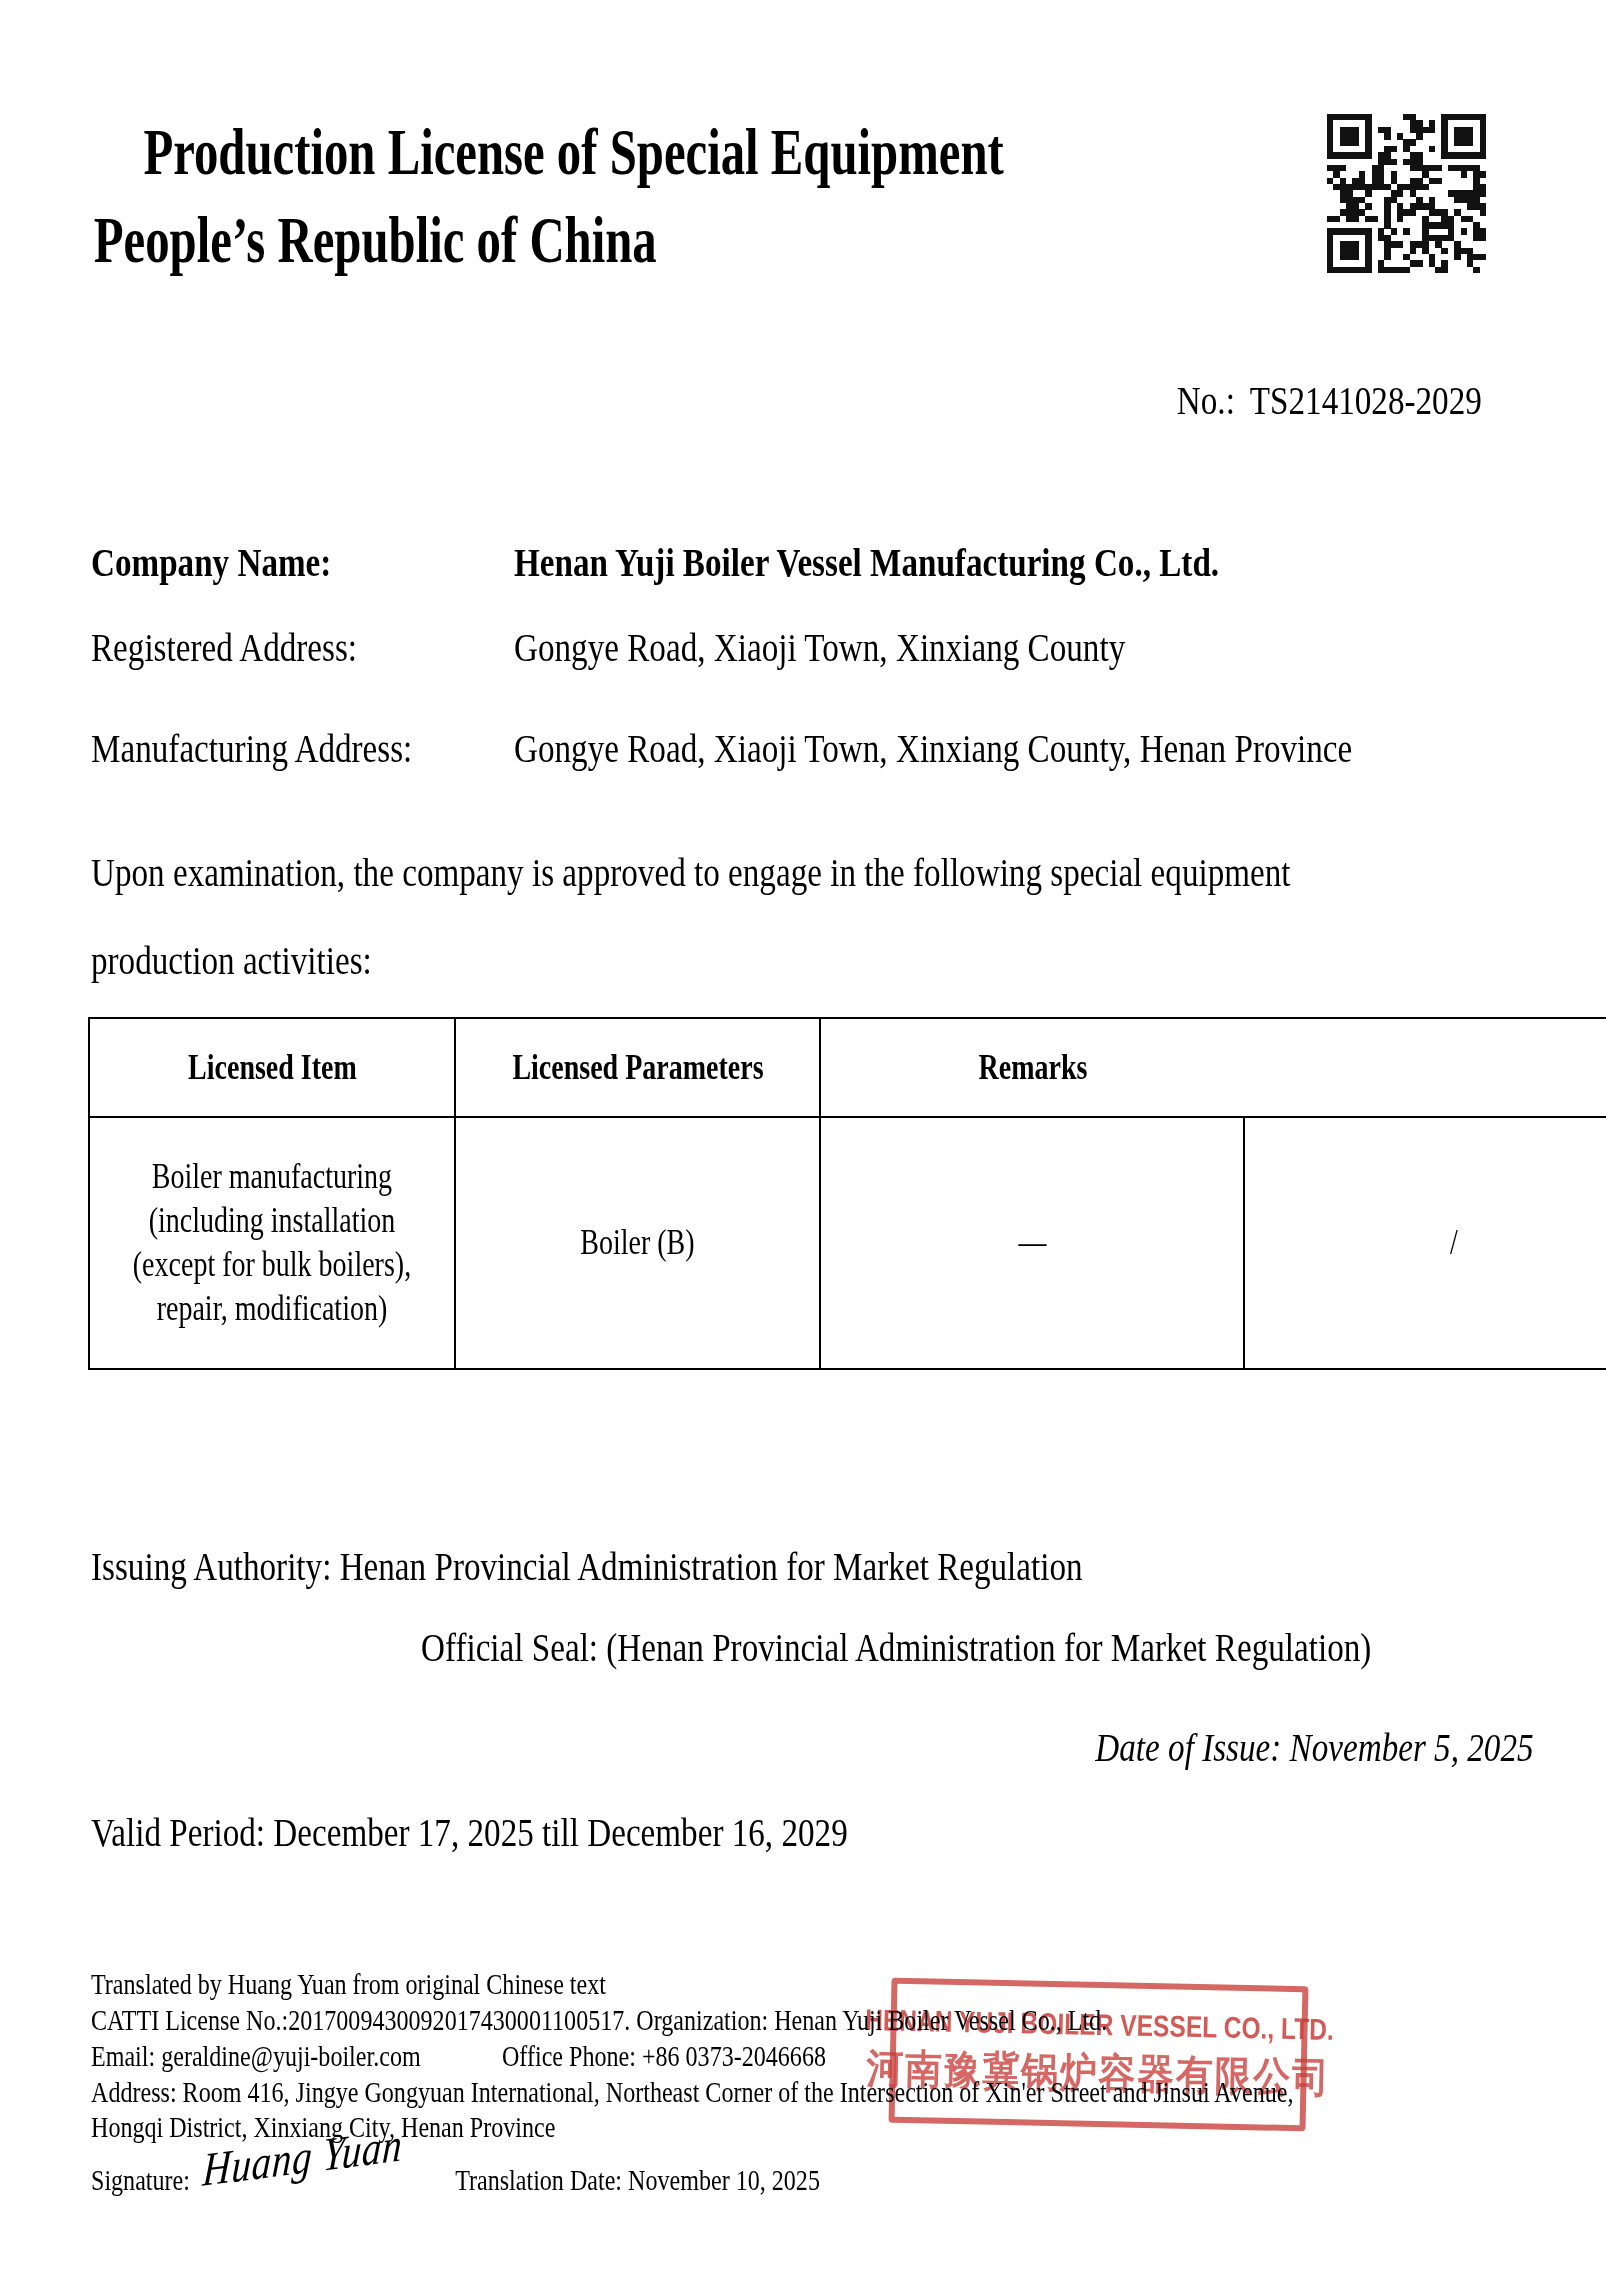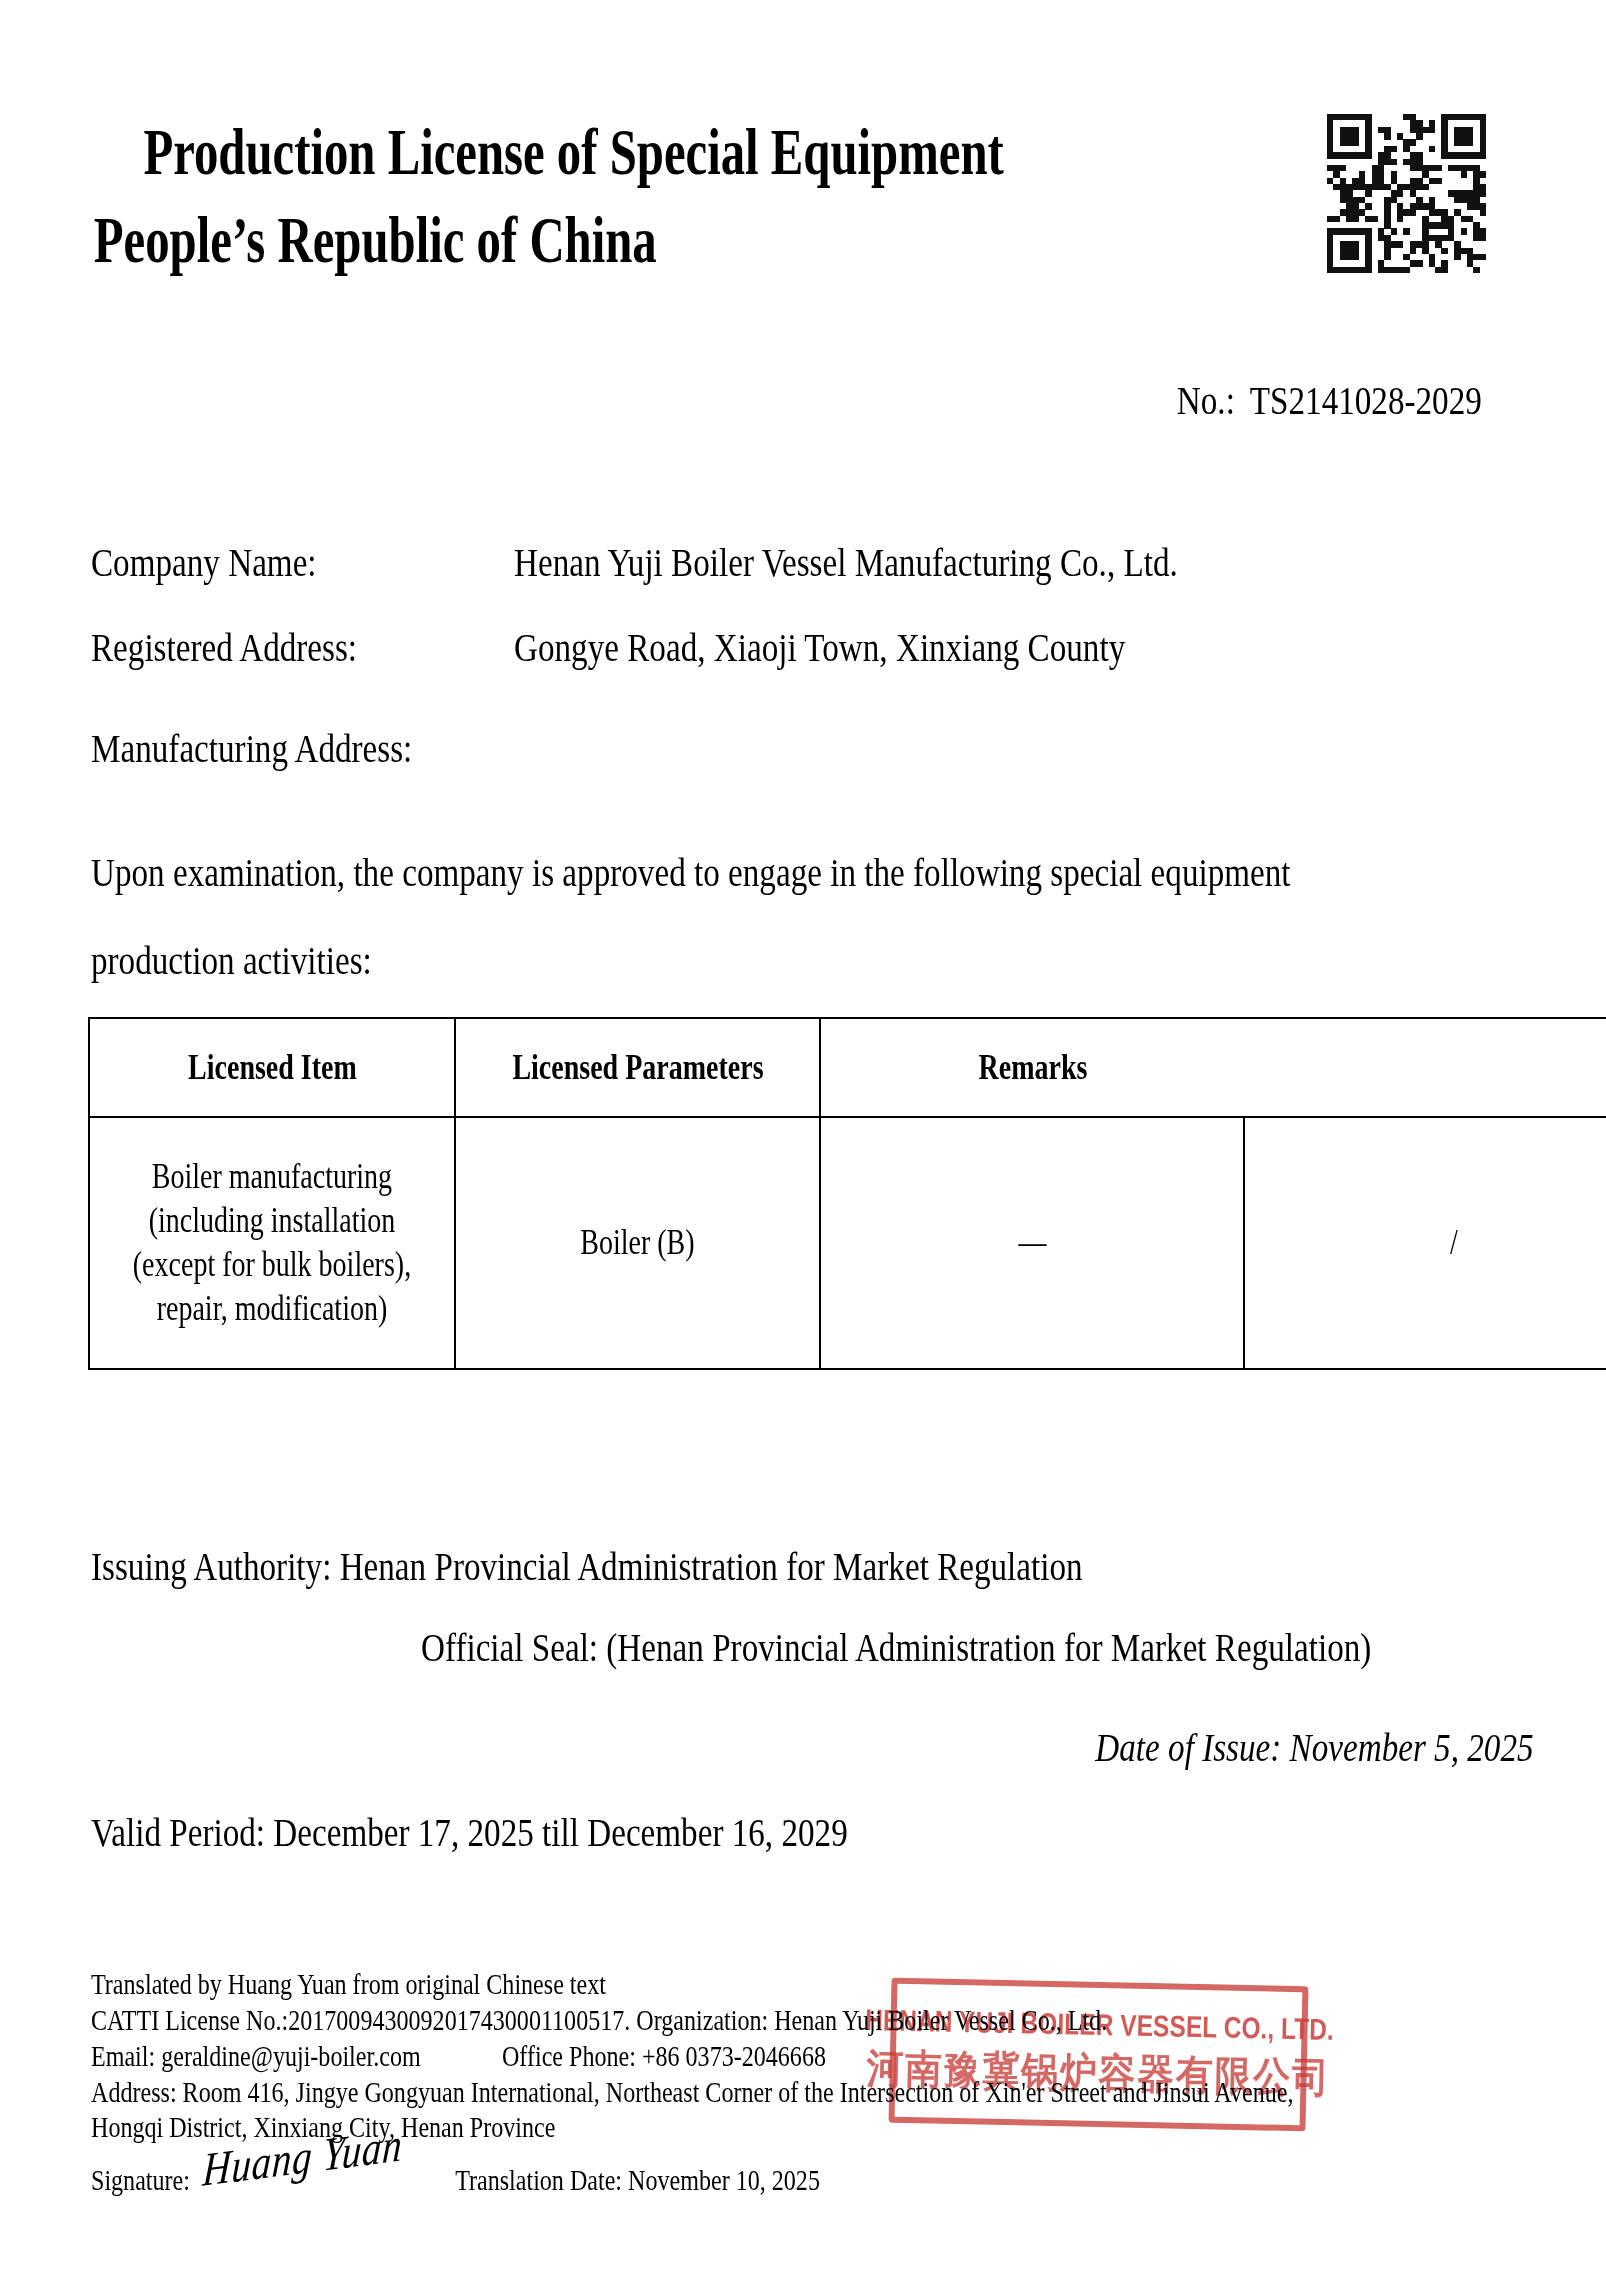--- a/index.html
+++ b/index.html
@@ -317,30 +317,31 @@
         <rect x="2" y="20" width="3" height="3"></rect>
       </svg>
   </div>
 
   <div class="abs no-line">
     <span class="squeeze-r">
       <span>No.:</span><span class="gap"></span><span>TS2141028-2029</span>
     </span>
   </div>
 
-  <div class="abs field-row" style="top:540px;">
+  <div class="abs field-row" style="top:540px;font-weight:bold;">
     <span class="f-label"><span class="squeeze">Company Name:</span></span>
     <span class="f-value"><span class="squeeze">Henan Yuji Boiler Vessel Manufacturing Co., Ltd.</span></span>
   </div>
   <div class="abs field-row" style="top:625px;">
     <span class="f-label"><span class="squeeze">Registered Address:</span></span>
     <span class="f-value"><span class="squeeze">Gongye Road, Xiaoji Town, Xinxiang County</span></span>
   </div>
   <div class="abs field-row" style="top:726px;">
     <span class="f-label"><span class="squeeze">Manufacturing Address:</span></span>
+    <span class="f-value"><span class="squeeze">Gongye Road, Xiaoji Town, Xinxiang County, Henan Province</span></span>
   </div>
 
   <div class="abs approval">
     <span class="para">Upon examination, the company is approved to engage in the following special equipment
 production activities:</span>
   </div>
 
   <div class="abs ltable">
     <div class="lrow lrow-header">
       <div class="lcell">

